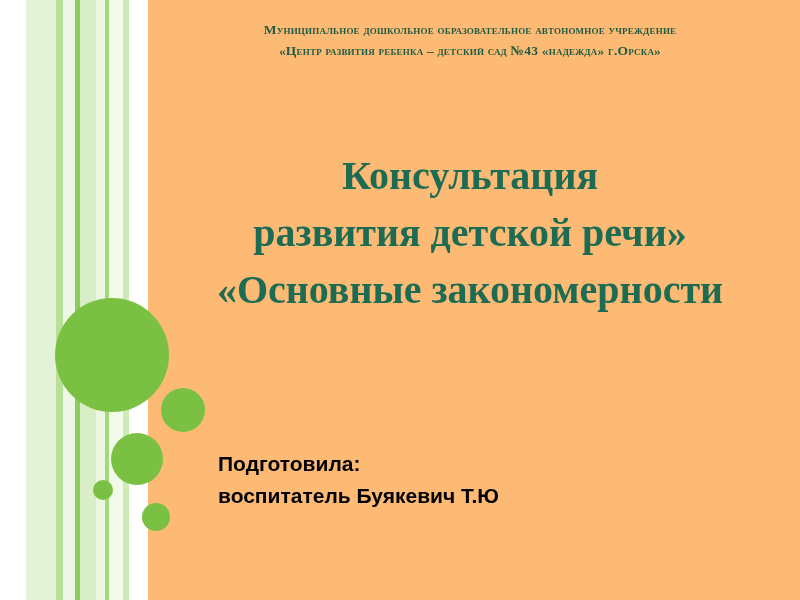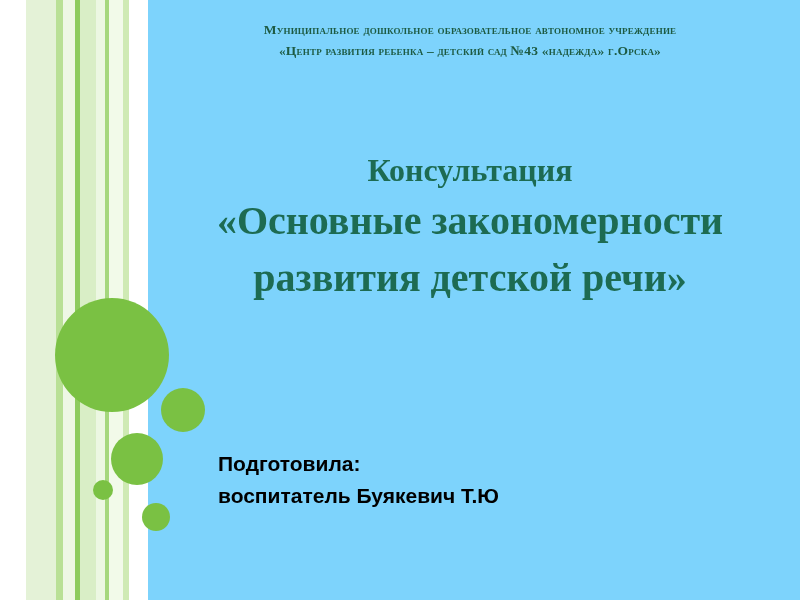--- a/index.html
+++ b/index.html
@@ -5,21 +5,21 @@
   html, body {
     margin: 0;
     padding: 0;
     background: #ffffff;
   }
   .slide {
     position: relative;
     width: 800px;
     height: 600px;
     overflow: hidden;
-    background: #7dd3fc;
+    background: #fdba74;
     font-family: "Liberation Serif", serif;
   }
 
   
   .stripes {
     position: absolute;
     left: 0;
     top: 0;
     width: 148px;
     height: 600px;
@@ -69,21 +69,21 @@
     font-family: "Liberation Serif", serif;
     font-weight: bold;
     font-size: 40px;
     line-height: 1.42;
   }
   .title-block .tline {
     display: block;
     white-space: nowrap;
   }
   .title-block .tline.first {
-    font-size: 32px;
+    font-size: 40px;
   }
 
   
   .author-block {
     position: absolute;
     right: 22px;
     top: 448px;
     width: 560px;
     text-align: left;
     color: #000000;
@@ -123,22 +123,22 @@
       <div class="circle" style="left: 142px; top: 503px; width: 28px; height: 28px; background: rgb(122, 193, 67);"></div>
     </div>
 
   <div class="org-header">
     <span class="line">Муниципальное  дошкольное образовательное автономное учреждение</span>
     <span class="line">«Центр развития ребенка – детский сад №43 «надежда» г.Орска»</span>
   </div>
 
   <div class="title-block">
     <span class="tline first">Консультация</span>
+    <span class="tline">развития детской речи»</span>
     <span class="tline">«Основные закономерности</span>
-    <span class="tline">развития детской речи»</span>
   </div>
 
   <div class="author-block">
     <span class="aline">Подготовила:</span>
     <span class="aline">воспитатель Буякевич Т.Ю</span>
   </div>
 
 </div>
 
 </body></html>

